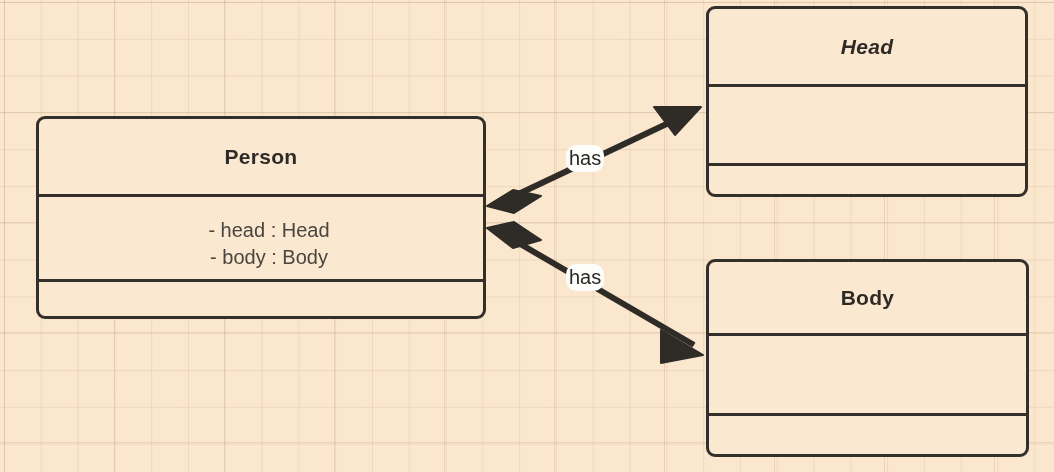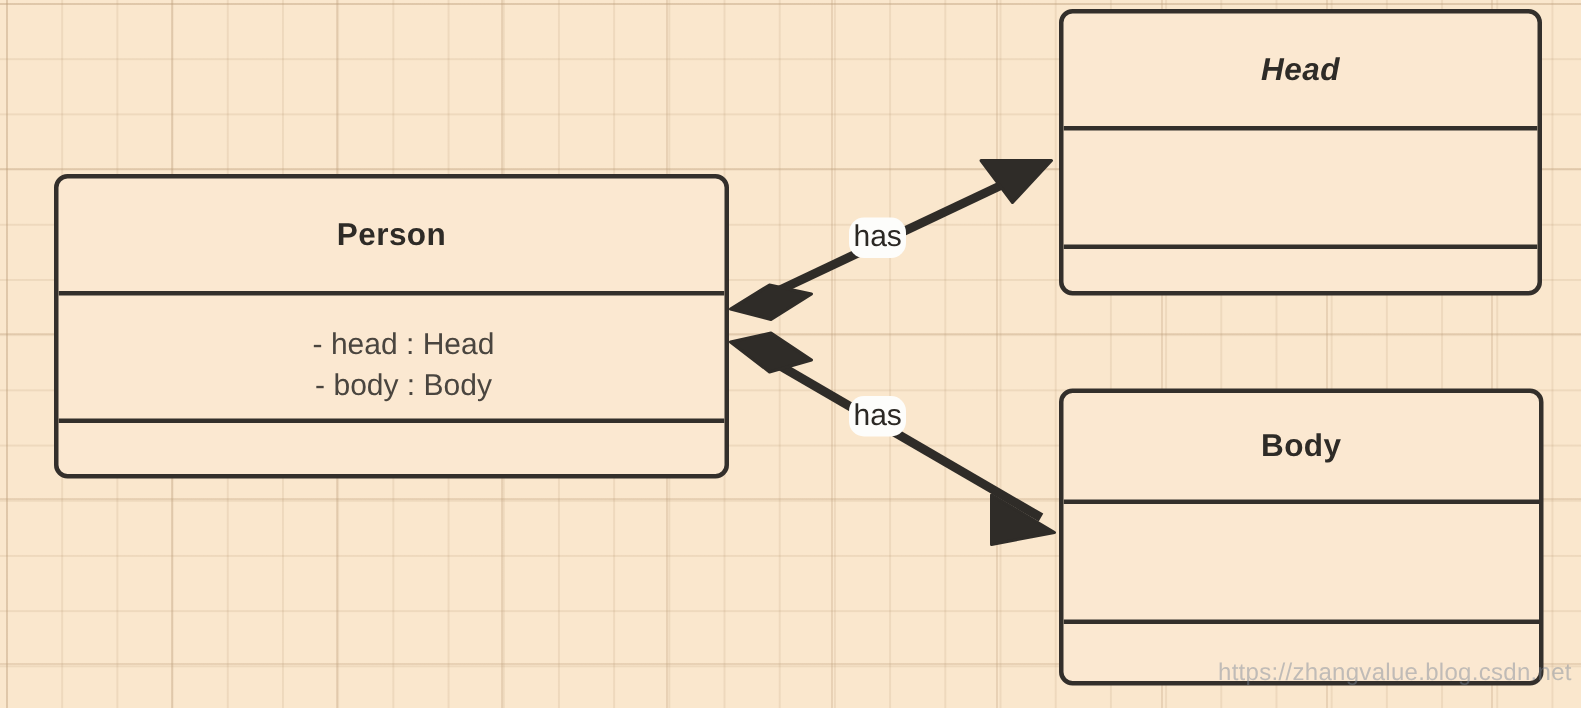--- a/index.html
+++ b/index.html
@@ -163,15 +163,14 @@
     <div class="compartment" id="body-name-compartment">
       <span class="class-name">Body</span>
     </div>
     <div class="compartment empty-compartment" id="body-attr-compartment"></div>
     <div class="compartment empty-compartment" id="body-ops-compartment"></div>
   </div>
 
   <div class="edge-label" id="label-has-head">has</div>
   <div class="edge-label" id="label-has-body">has</div>
 
-  <div id="watermark">https://zhangvalue.blog.csdn.net</div>
 
 </div>
 
 </body></html>

